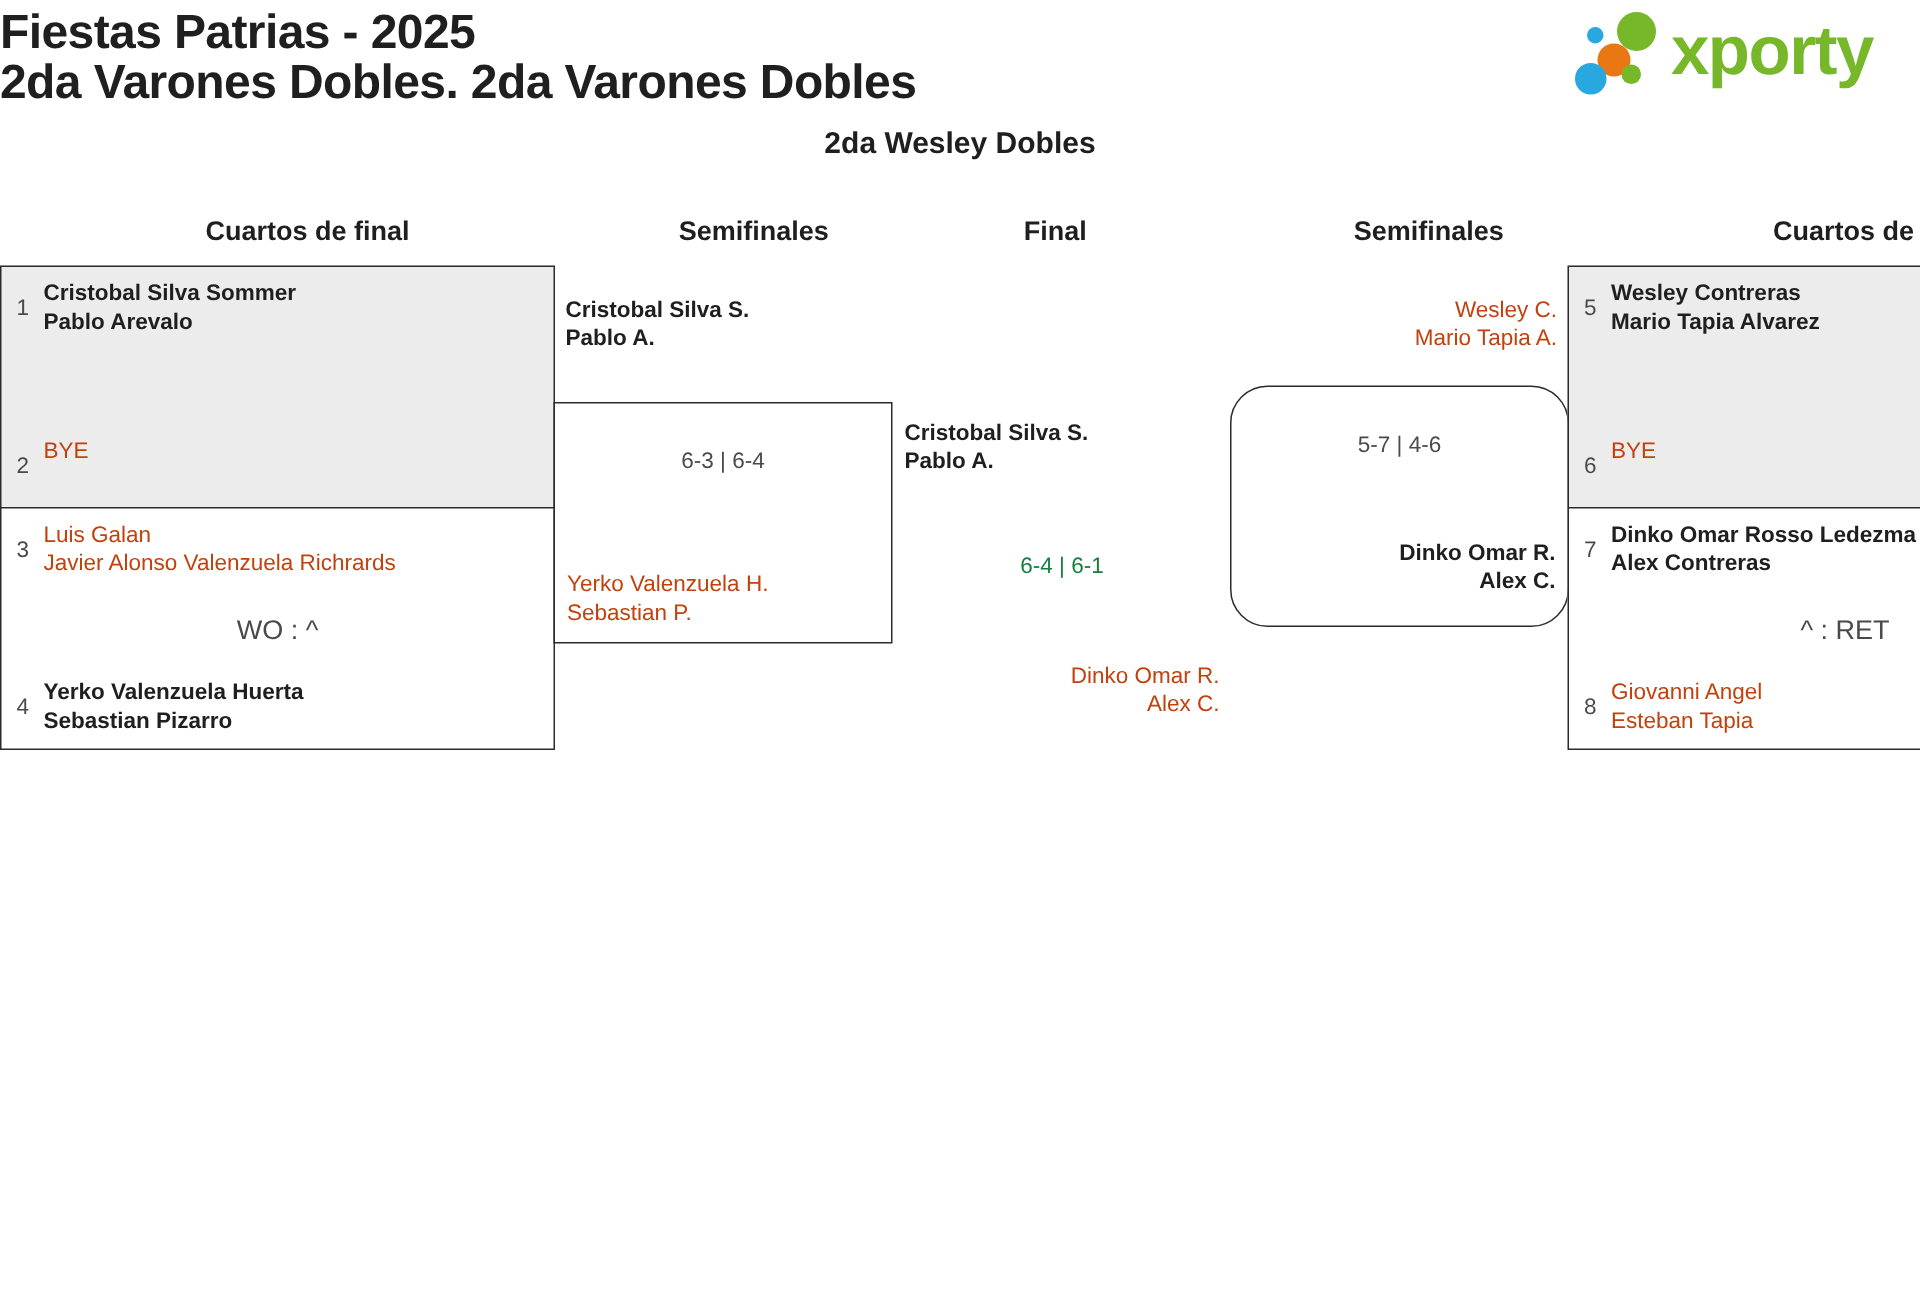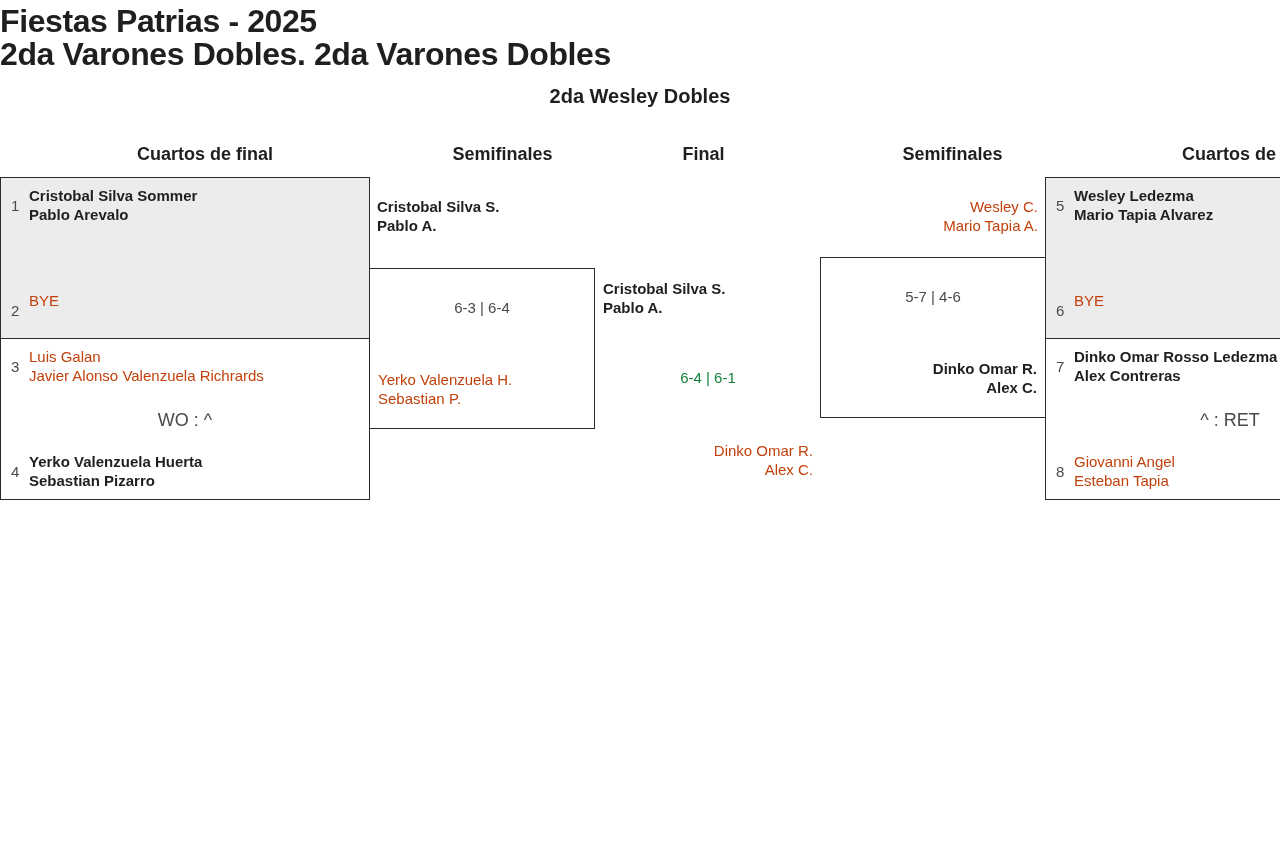--- a/index.html
+++ b/index.html
@@ -39,61 +39,71 @@
   .rh-sf-left  { left:370px;  width:225px; }
   .rh-final    { left:571px;  width:225px; }
   .rh-sf-right { left:820px;  width:225px; }
   .rh-qf-right { left:1045px; width:370px; }
 
   .box { position:absolute; border:1px solid #2b2b2b; background:#ffffff; }
   .box-gray { background:#ececec; }
   .box-qf1 { left:0;      top:177px; width:370px; height:162px; }
   .box-qf2 { left:0;      top:338px; width:370px; height:162px; }
   .box-sfl { left:369px;  top:268px; width:226px; height:161px; background:transparent; }
-  .box-sfr { left:820px;  top:257px; width:226px; height:161px; background:transparent; }
+  .box-sfr { left:820px;  top:257px; width:226px; height:161px; background:transparent;border-radius:25px; }
   .box-qf3 { left:1045px; top:177px; width:370px; height:162px; }
   .box-qf4 { left:1045px; top:338px; width:370px; height:162px; }
 
   .qf-row { position:absolute; left:10px; right:10px; display:flex; }
   .qf-row-top { top:8px; }
   .qf-row-bottom { bottom:9px; }
   .seed { width:18px; flex:0 0 18px; color:#4a4a4a; font-size:15px;
     display:flex; align-items:center; }
   .names { display:flex; flex-direction:column; justify-content:space-between;
     min-height:38px; font-size:15px; line-height:19px; white-space:nowrap; }
   .qf-score { position:absolute; top:71px; left:0; width:100%; text-align:center;
     color:#4a4a4a; font-size:18px; }
 
   .winner { font-weight:700; color:#1f1f1f; }
   .loser  { font-weight:400; color:#c2410c; }
 
   .sf-score { position:absolute; top:30px; left:0; width:100%; text-align:center;
     color:#4a4a4a; font-size:15px; }
   .sf-team { position:absolute; top:101px; font-size:15px; line-height:19px; white-space:nowrap; }
-  .sf-team-left  { left:8px; }
+  .sf-team-left  { left:8px;margin-top:10px; }
   .sf-team-right { right:8px; text-align:right; }
 
   .sf-topnames { position:absolute; top:197px; font-size:15px; line-height:19px; white-space:nowrap; }
   .sf-topnames-left  { left:377px; }
   .sf-topnames-right { left:820px; width:218px; text-align:right; }
 
   .final-top { position:absolute; left:603px; top:279px; font-size:15px; line-height:19px; white-space:nowrap; }
   .final-score { position:absolute; left:595px; width:226px; top:369px; text-align:center;
     color:#15803d; font-size:15px; }
   .final-bottom { position:absolute; left:595px; width:218px; top:441px; text-align:right;
     font-size:15px; line-height:19px; white-space:nowrap; }
 </style>
 </head>
 <body>
 
 <div class="screen">
 
   <div class="title-line title-line1">Fiestas Patrias - 2025</div>
   <div class="title-line title-line2">2da Varones Dobles. 2da Varones Dobles</div>
 
+  <div class="logo">
+    <div class="logo-dots">
+      <div class="dot dot-blue-small"></div>
+      <div class="dot dot-green-big"></div>
+      <div class="dot dot-orange"></div>
+      <div class="dot dot-blue-big"></div>
+      <div class="dot dot-green-small"></div>
+    </div>
+    <div class="logo-word">xporty</div>
+  </div>
 
   <div class="bracket-subtitle">2da Wesley Dobles</div>
 
   <div class="bracket">
 
     <div class="round-header rh-qf-left">Cuartos de final</div>
     <div class="round-header rh-sf-left">Semifinales</div>
     <div class="round-header rh-final">Final</div>
     <div class="round-header rh-sf-right">Semifinales</div>
     <div class="round-header rh-qf-right">Cuartos de final</div>
@@ -163,21 +173,21 @@
       <div class="sf-team sf-team-right winner">
         <div>Dinko Omar R.</div>
         <div>Alex C.</div>
       </div>
     </div>
 
     <div class="box box-gray box-qf3">
       <div class="qf-row qf-row-top">
         <div class="seed">5</div>
         <div class="names winner">
-          <div>Wesley Ledezma</div>
+          <div>Wesley Contreras</div>
           <div>Mario Tapia Alvarez</div>
         </div>
       </div>
       <div class="qf-row qf-row-bottom">
         <div class="seed">6</div>
         <div class="names loser">
           <div>BYE</div>
         </div>
       </div>
     </div>

